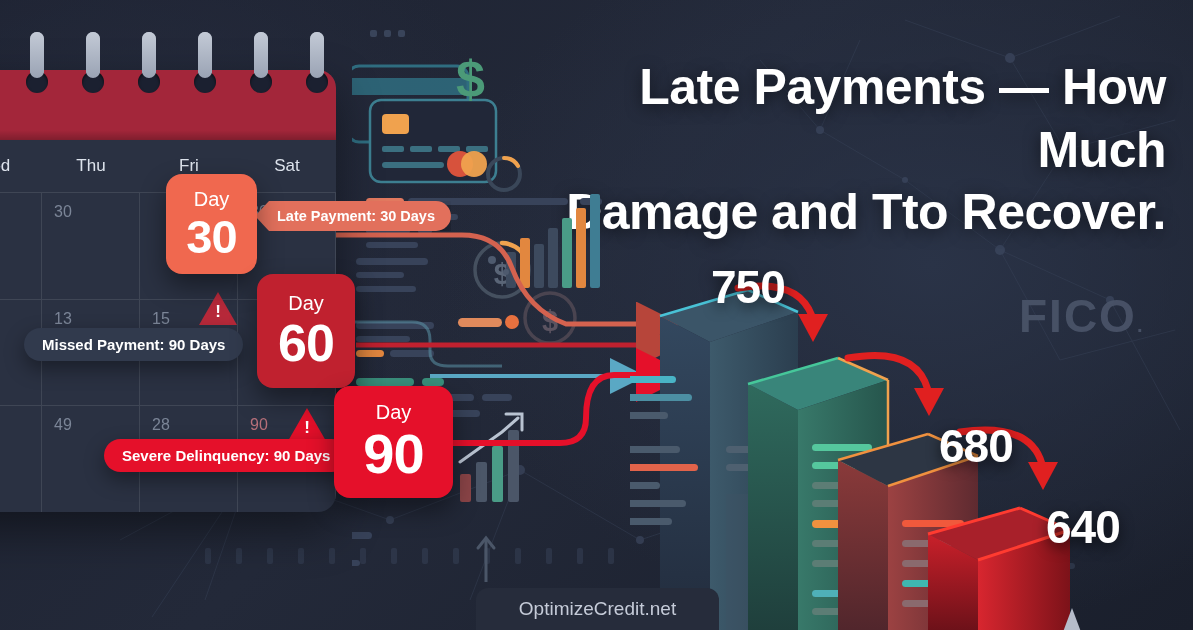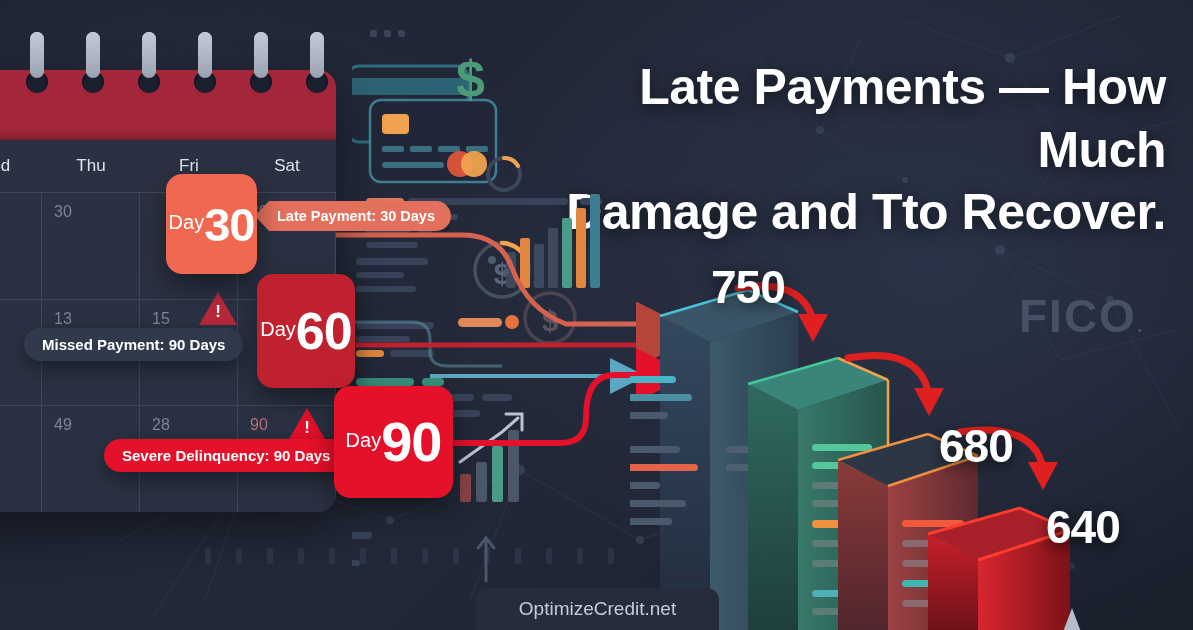--- a/index.html
+++ b/index.html
@@ -72,21 +72,21 @@
     border-top:1px solid rgba(255,255,255,.10);
     border-right:1px solid rgba(255,255,255,.10);
     padding:10px 0 0 12px;
     color:#7b8597; font-size:16px;
   }
   #cal-grid .cell.hot { color:#b7707a; }
 
   
   .daybadge {
     position:absolute; border-radius:16px;
-    display:flex; align-items:center; justify-content:center;
+    display:flex; flex-direction:column; align-items:center; justify-content:center;
     color:#fff; box-shadow:0 12px 26px rgba(0,0,0,.42);
   }
   .daybadge .dlab { font-size:20px; font-weight:500; line-height:1; margin-bottom:4px; }
   .daybadge .dnum { font-size:47px; font-weight:700; line-height:1; letter-spacing:-1px; }
   #badge30 { left:166px; top:174px; width:91px; height:100px; background:#f0684f; }
   #badge60 { left:257px; top:274px; width:98px; height:114px; background:#c0212f; }
   #badge90 { left:334px; top:386px; width:119px; height:112px; background:#e5102a; }
   #badge90 .dnum { font-size:56px; }
   #badge60 .dnum { font-size:52px; }
 

